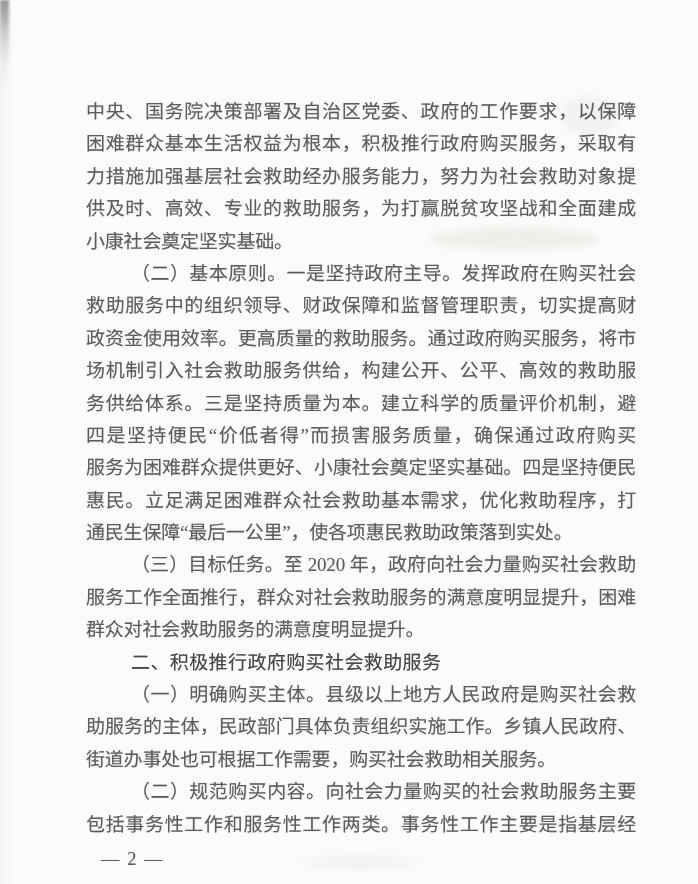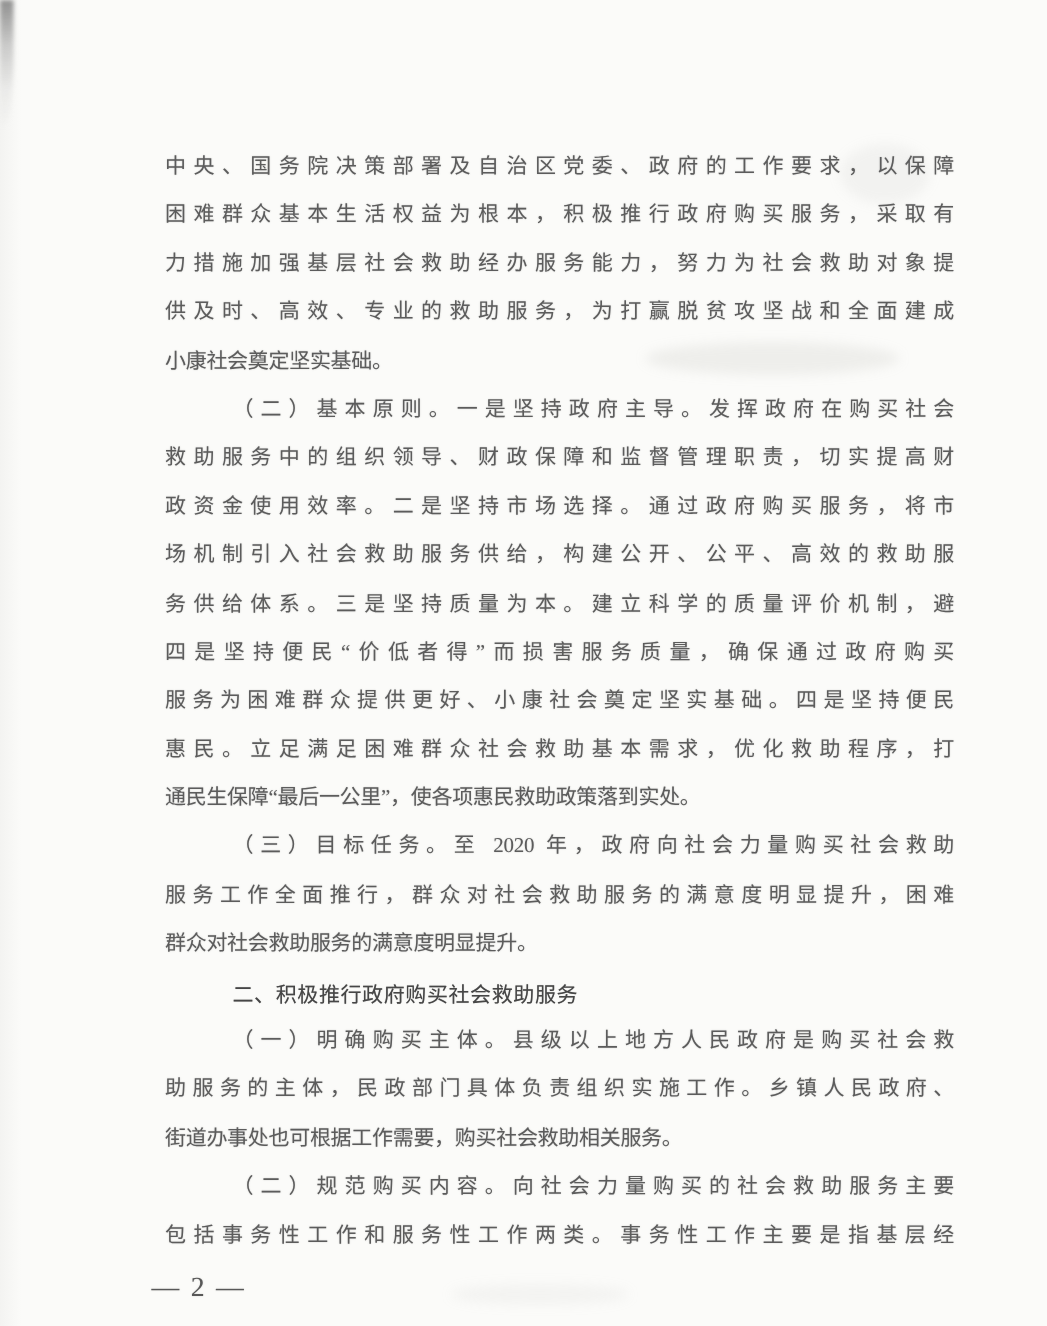--- a/index.html
+++ b/index.html
@@ -55,29 +55,28 @@
   
   .text-block {
     position: absolute;
     left: 86px;
     top: 96px;
     width: 550px;
   }
   .line {
     height: 32.4px;
     line-height: 32.4px;
-    font-size: 14px;
+    font-size: 19px;
     color: var(--body-text);
     text-align: justify;
     text-align-last: left;
     text-justify: inter-character;
     text-shadow: 0 0 1px rgba(100,100,100,0.38);
     white-space: nowrap;
     letter-spacing: -0.2px;
-    margin-left: 24px;
   }
   .line.fill {
     text-align-last: justify;
     white-space: normal;
   }
   .line.indent {
     padding-left: 45px;
   }
   .line.heading {
     font-family: "Liberation Sans", "DejaVu Sans", sans-serif;
@@ -106,21 +105,21 @@
   <div class="blob blob3"></div>
 
   <div class="text-block">
       <div class="line fill">中央、国务院决策部署及自治区党委、政府的工作要求，以保障</div>
       <div class="line fill">困难群众基本生活权益为根本，积极推行政府购买服务，采取有</div>
       <div class="line fill">力措施加强基层社会救助经办服务能力，努力为社会救助对象提</div>
       <div class="line fill">供及时、高效、专业的救助服务，为打赢脱贫攻坚战和全面建成</div>
       <div class="line">小康社会奠定坚实基础。</div>
       <div class="line fill indent">（二）基本原则。一是坚持政府主导。发挥政府在购买社会</div>
       <div class="line fill">救助服务中的组织领导、财政保障和监督管理职责，切实提高财</div>
-      <div class="line fill">政资金使用效率。二是坚持市场选择。通过政府购买服务，将市</div>
+      <div class="line fill">政资金使用效率。更高质量的救助服务。通过政府购买服务，将市</div>
       <div class="line fill">场机制引入社会救助服务供给，构建公开、公平、高效的救助服</div>
       <div class="line fill">务供给体系。三是坚持质量为本。建立科学的质量评价机制，避</div>
       <div class="line fill">四是坚持便民“价低者得”而损害服务质量，确保通过政府购买</div>
       <div class="line fill">服务为困难群众提供更好、小康社会奠定坚实基础。四是坚持便民</div>
       <div class="line fill">惠民。立足满足困难群众社会救助基本需求，优化救助程序，打</div>
       <div class="line">通民生保障“最后一公里”，使各项惠民救助政策落到实处。</div>
       <div class="line fill indent">（三）目标任务。至 2020 年，政府向社会力量购买社会救助</div>
       <div class="line fill">服务工作全面推行，群众对社会救助服务的满意度明显提升，困难</div>
       <div class="line">群众对社会救助服务的满意度明显提升。</div>
       <div class="line indent heading">二、积极推行政府购买社会救助服务</div>

